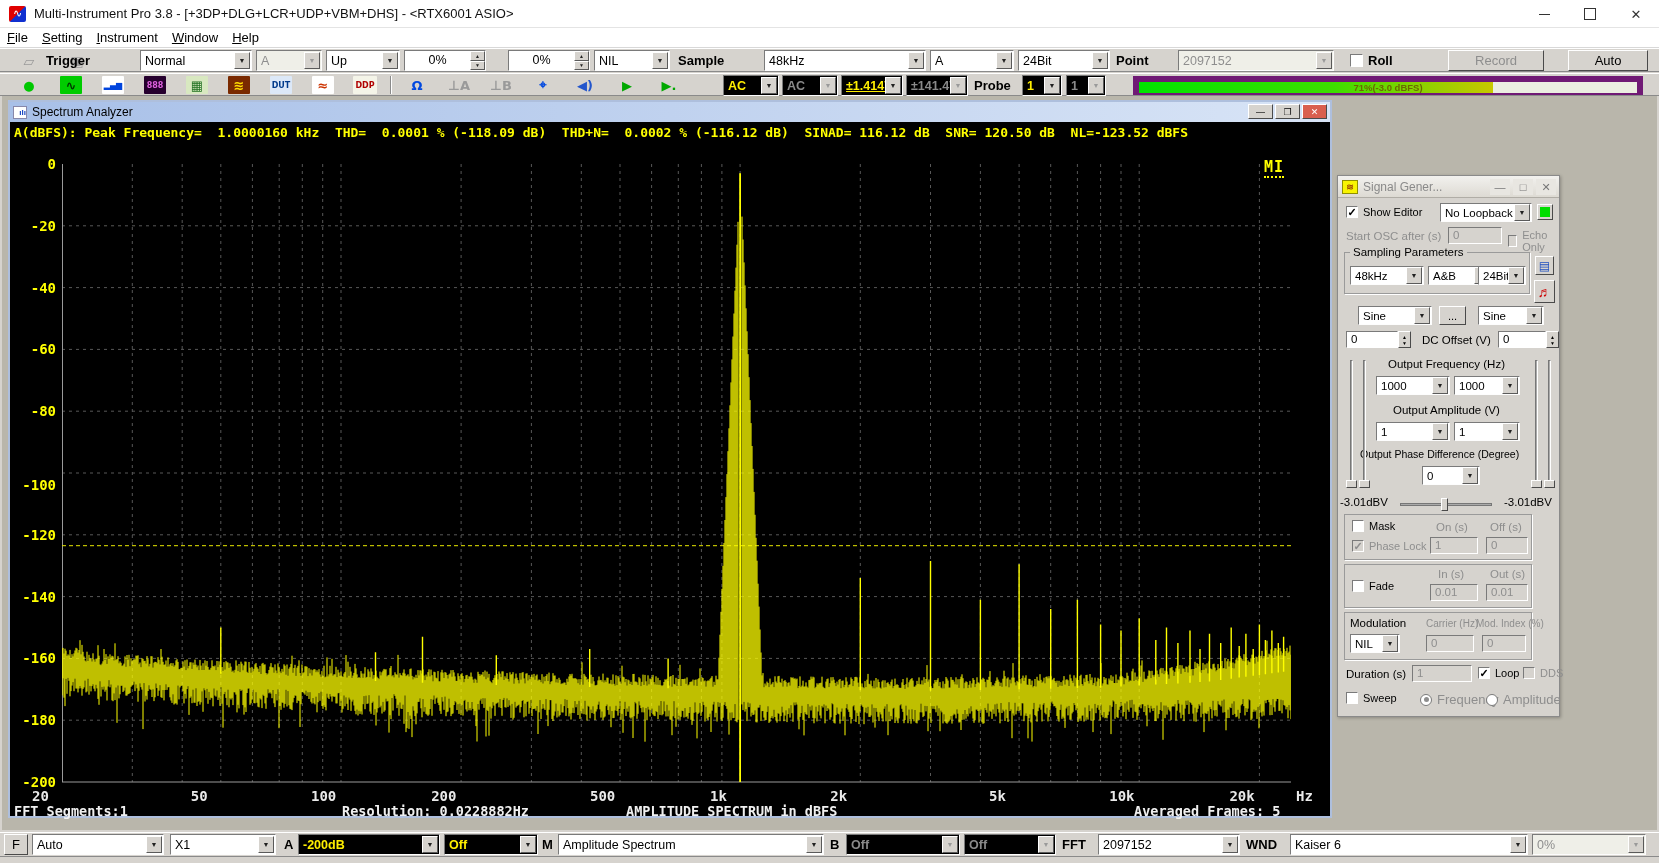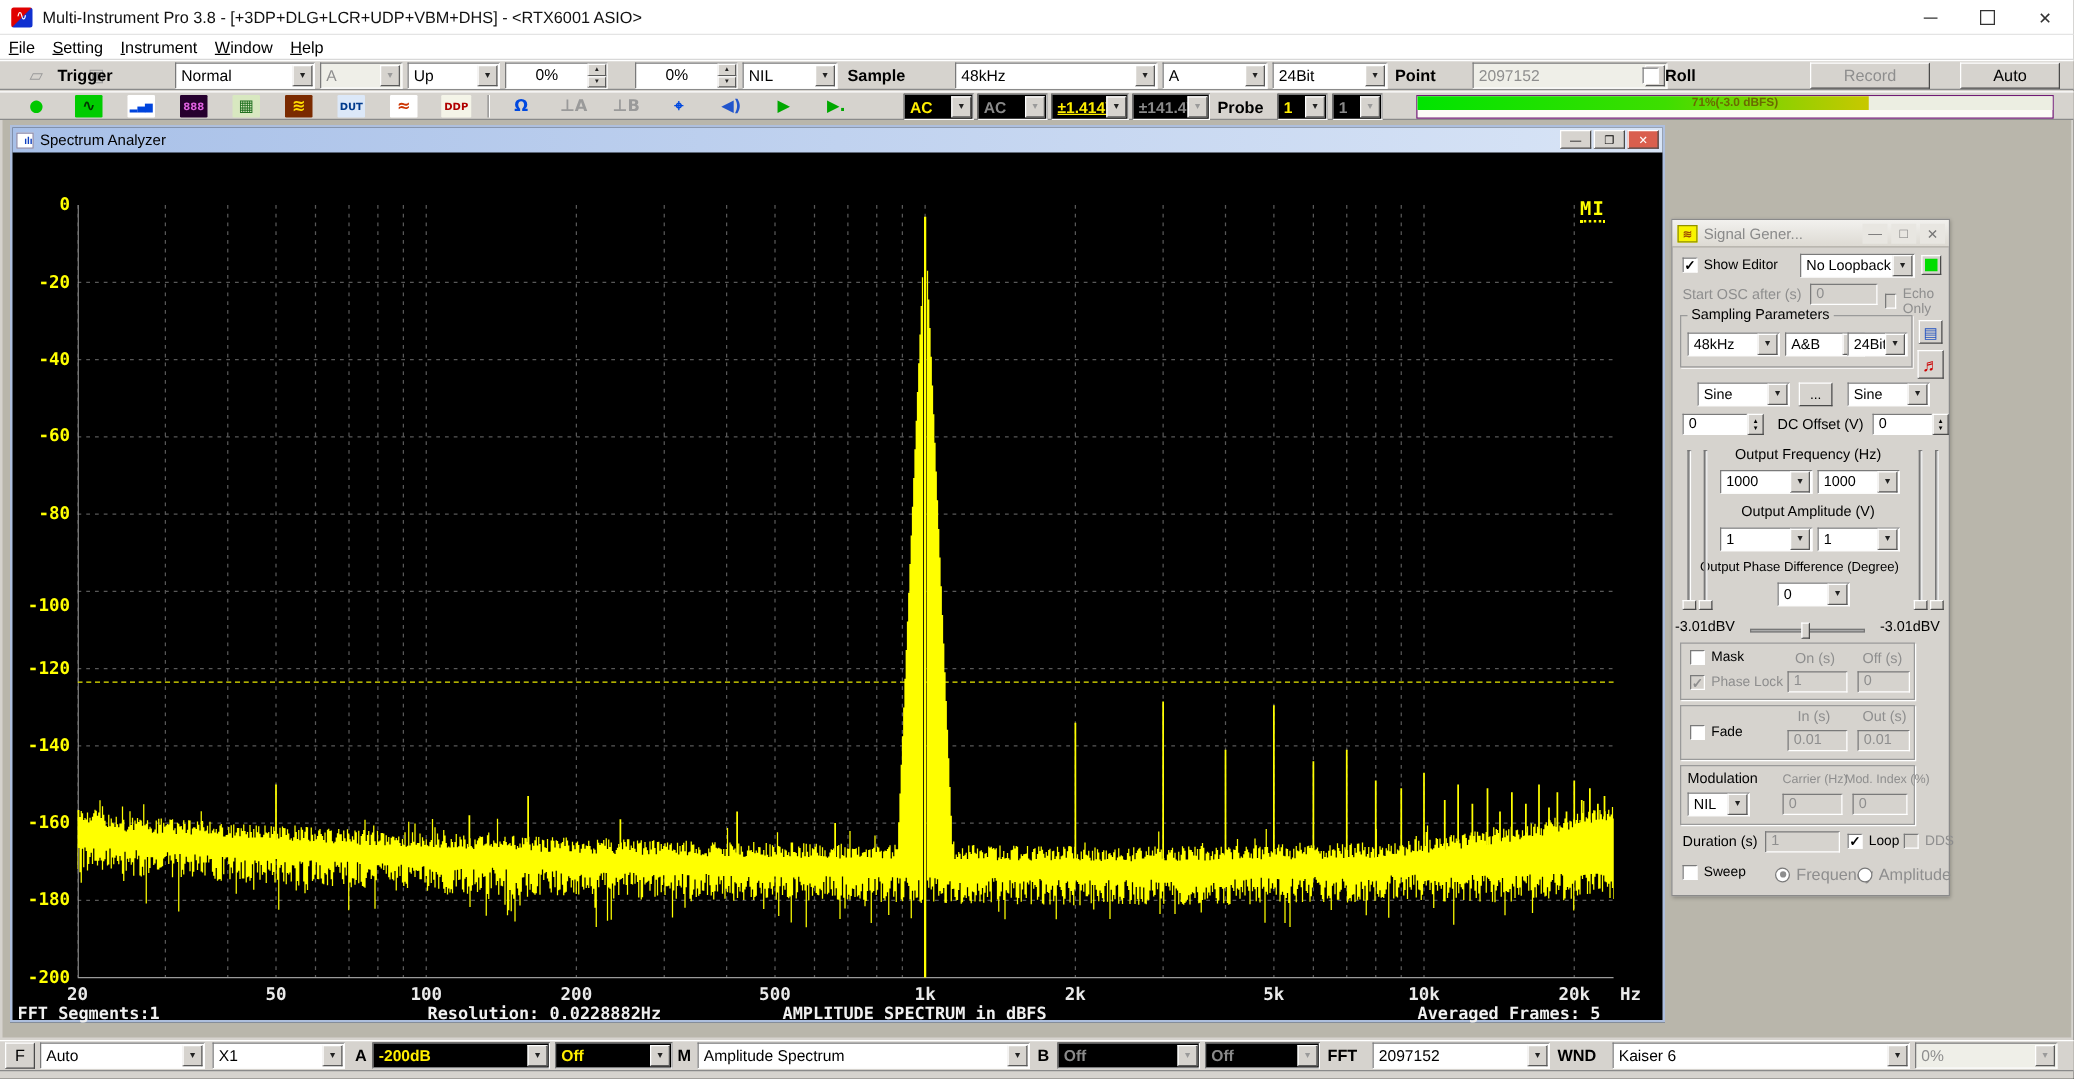--- a/index.html
+++ b/index.html
@@ -56,41 +56,41 @@
 
   
   .iconstrip{position:absolute;left:8px;top:1px;display:flex;align-items:center;}
   .ticon{width:36px;height:20px;margin:0 3px;display:flex;align-items:center;justify-content:center;}
   .ticon .ig{min-width:22px;height:18px;display:flex;align-items:center;justify-content:center;font-weight:bold;font-size:13px;font-family:"DejaVu Sans",sans-serif;border-radius:1px;padding:0 2px;}
   .tsep{width:2px;height:18px;margin:0 4px;border-left:1px solid #8a8a8a;border-right:1px solid #fff;}
   .tb1icons{position:absolute;left:8px;top:2px;display:flex;gap:6px;}
   .tb1icons .ig{font-size:14px;}
 
   
-  .meter{position:absolute;left:1133px;top:2px;width:510px;height:19px;background:#fbfbf6;border:1px solid #701a75;}
+  .meter{position:absolute;left:1133px;top:2px;width:510px;height:19px;background:#fbfbf6;border:6px solid #701a75;}
   .meter .barrow{position:relative;width:100%;height:11px;background:#eceee2;}
   .meter .fill{height:100%;background:linear-gradient(90deg,#00e400 0%,#3ede00 55%,#9cce00 85%,#c8c800 100%);}
   .meter .mtext{position:absolute;left:50%;top:0;transform:translateX(-50%);font:bold 9.5px "Liberation Sans",sans-serif;color:#6a6a00;line-height:11px;white-space:nowrap;}
 
   
   .mdi{position:absolute;left:2px;top:96px;width:1655px;height:734px;background:#b9b6ab;}
 
   
   .sawin{position:absolute;left:8px;top:100px;width:1324px;height:718px;background:#000;border:2px solid #aebfdd;}
   .satitle{position:absolute;left:0;top:0;width:100%;height:20px;background:linear-gradient(90deg,#a8c0e8,#d8e4f6);display:flex;align-items:center;color:#000;font-size:12px;}
   .satitle .saicon{width:14px;height:13px;margin:0 5px 0 3px;background:#fff;border:1px solid #88a;color:#1040c0;font-size:8px;line-height:11px;text-align:right;font-weight:bold;}
   .sabtns{position:absolute;right:3px;top:2px;display:flex;gap:2px;}
   .sabtn{width:25px;height:15px;background:#d6d3ce;border:1px solid;border-color:#fff #4a4a4a #4a4a4a #fff;display:flex;align-items:center;justify-content:center;font-size:9px;}
   .sabtn.close{background:#d95f4e;color:#fff;}
   .sastats{position:absolute;left:0;top:20px;width:100%;height:22px;background:#000;color:#ffff00;font:bold 13px "DejaVu Sans Mono",monospace;white-space:pre;line-height:22px;padding-left:4px;overflow:hidden;}
   .plotwrap{position:absolute;left:52px;top:62px;width:1229px;height:620px;}
   .ylabels{position:absolute;left:2px;top:62px;width:46px;height:620px;}
   .ylabels div{position:absolute;right:2px;width:44px;text-align:right;color:#ffff00;font:bold 14px "DejaVu Sans Mono",monospace;}
   .xlabels{position:absolute;left:52px;top:686px;width:1260px;height:16px;}
-  .xlabels div{position:absolute;width:60px;text-align:center;color:#eaeaea;font:bold 14px "DejaVu Sans Mono",monospace;}
+  .xlabels div{position:absolute;width:60px;text-align:left;color:#eaeaea;font:bold 14px "DejaVu Sans Mono",monospace;}
   .hzlabel{position:absolute;left:1286px;top:686px;color:#eaeaea;font:bold 14px "DejaVu Sans Mono",monospace;}
   .safooter{position:absolute;left:0;top:701px;width:100%;height:16px;color:#f0f0f0;font:bold 13.5px "DejaVu Sans Mono",monospace;}
   .safooter span{position:absolute;white-space:pre;}
   .milogo{position:absolute;left:1254px;top:56px;color:#ffff00;font:bold 15px "DejaVu Sans Mono",monospace;letter-spacing:1px;border-bottom:2px dotted #ffff00;}
 
   
   .sg{position:absolute;left:1337px;top:175px;width:223px;height:542px;background:#d6d3ce;border:1px solid #8a8a8a;box-shadow:1px 1px 3px rgba(0,0,0,.25);}
   .sgtitle{position:absolute;left:0;top:0;width:100%;height:22px;background:linear-gradient(#f2f1ee,#dddad3);border-bottom:1px solid #b0ada6;display:flex;align-items:center;color:#8a8a8a;font-size:12px;}
   .sgicon{width:16px;height:14px;margin:0 5px 0 4px;background:#f8f400;color:#a05000;font-size:9px;font-weight:bold;text-align:center;line-height:13px;border:1px solid #909000;}
   .sgbtns{position:absolute;right:3px;top:3px;display:flex;gap:3px;}
@@ -183,21 +183,21 @@
     </div>
   <div class="combo" style="left:1018px;width:92px">
       <span class="cv">24Bit</span>
       <span class="ca"></span>
     </div>
   <span class="tlabel" style="left:1116px">Point</span>
   <div class="combo dis" style="left:1178px;width:156px">
       <span class="cv">2097152</span>
       <span class="ca"></span>
     </div>
-  <div class="cbx" style="left:1314px;top:4px">
+  <div class="cbx" style="left:1350px;top:4px">
       <span class="box"></span>
       <span style="font-weight:bold">Roll</span>
     </div>
   <div class="btn dis" style="left:1448px;width:96px">Record</div>
   <div class="btn" style="left:1568px;width:80px">Auto</div>
 </div>
 
 <div class="tb tb2">
   <div class="iconstrip" id="tb2-icons">
       <div class="ticon">
@@ -288,20 +288,21 @@
 <div class="sawin">
   <div class="satitle">
     <span class="saicon">ılı</span>
     <span>Spectrum Analyzer</span>
     <span class="sabtns">
       <span class="sabtn">—</span>
       <span class="sabtn">❐</span>
       <span class="sabtn close">✕</span>
     </span>
   </div>
+  <div class="sastats">A(dBFS): Peak Frequency=  1.0000160 kHz  THD=  0.0001 % (-118.09 dB)  THD+N=  0.0002 % (-116.12 dB)  SINAD= 116.12 dB  SNR= 120.50 dB  NL=-123.52 dBFS</div>
   <div class="ylabels" id="ylabels">
       <div style="top: -8px;">0</div>
       <div style="top: 53.8px;">-20</div>
       <div style="top: 115.6px;">-40</div>
       <div style="top: 177.4px;">-60</div>
       <div style="top: 239.2px;">-80</div>
       <div style="top: 301px; margin-top: 12px;">-100</div>
       <div style="top: 362.8px;">-120</div>
       <div style="top: 424.6px;">-140</div>
       <div style="top: 486.4px;">-160</div>

